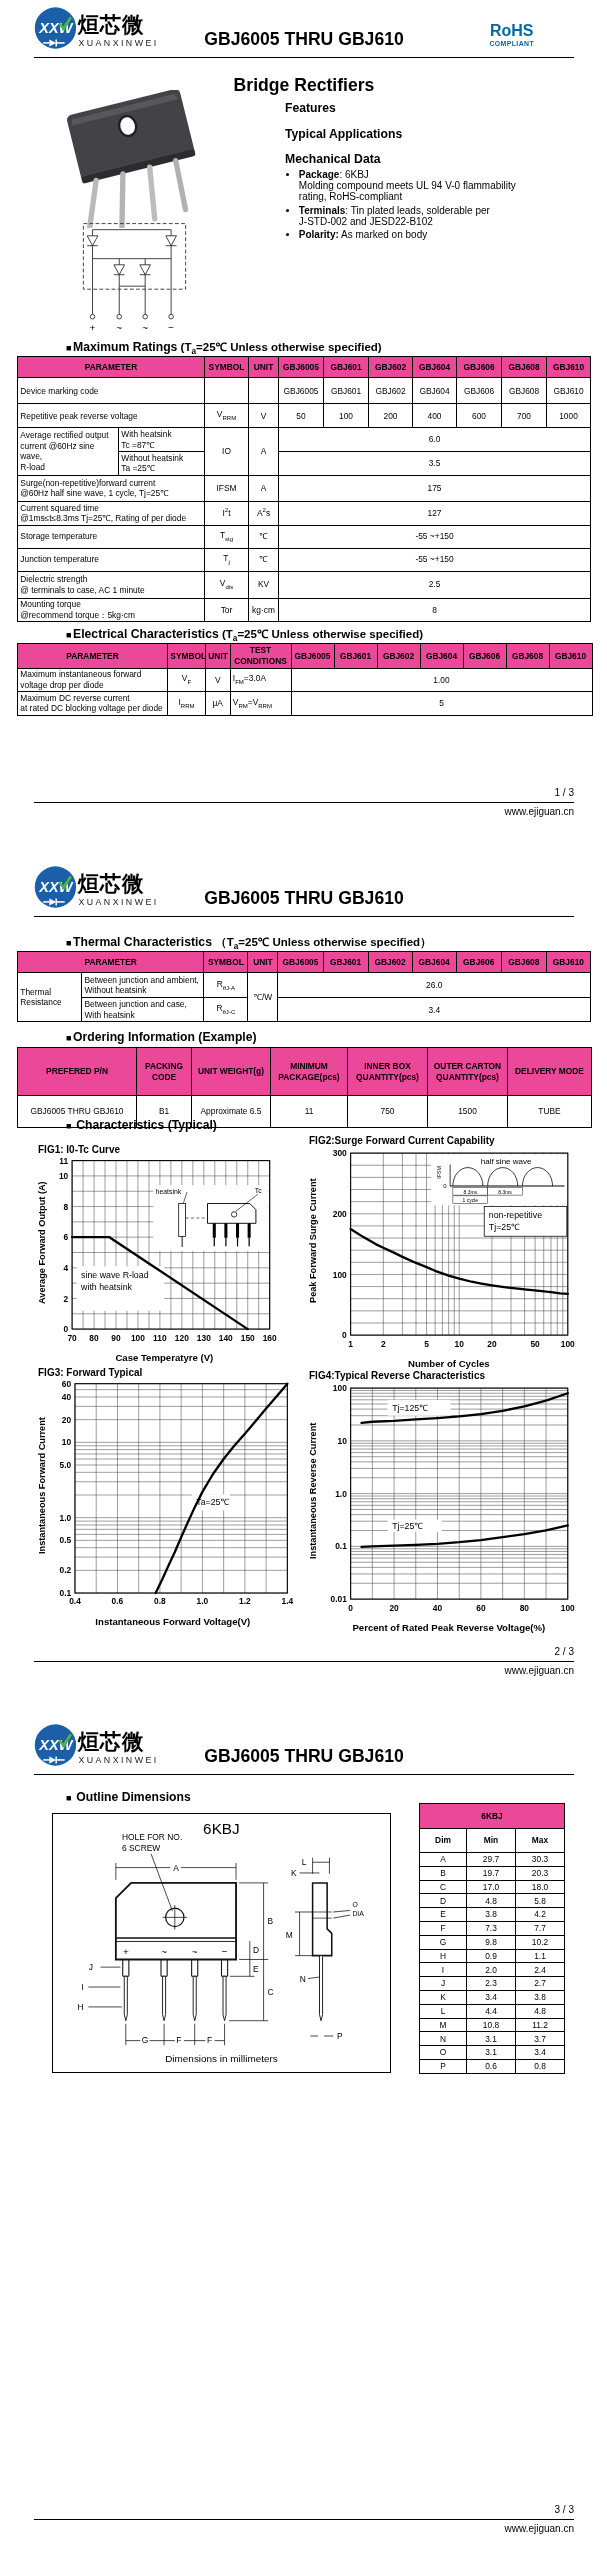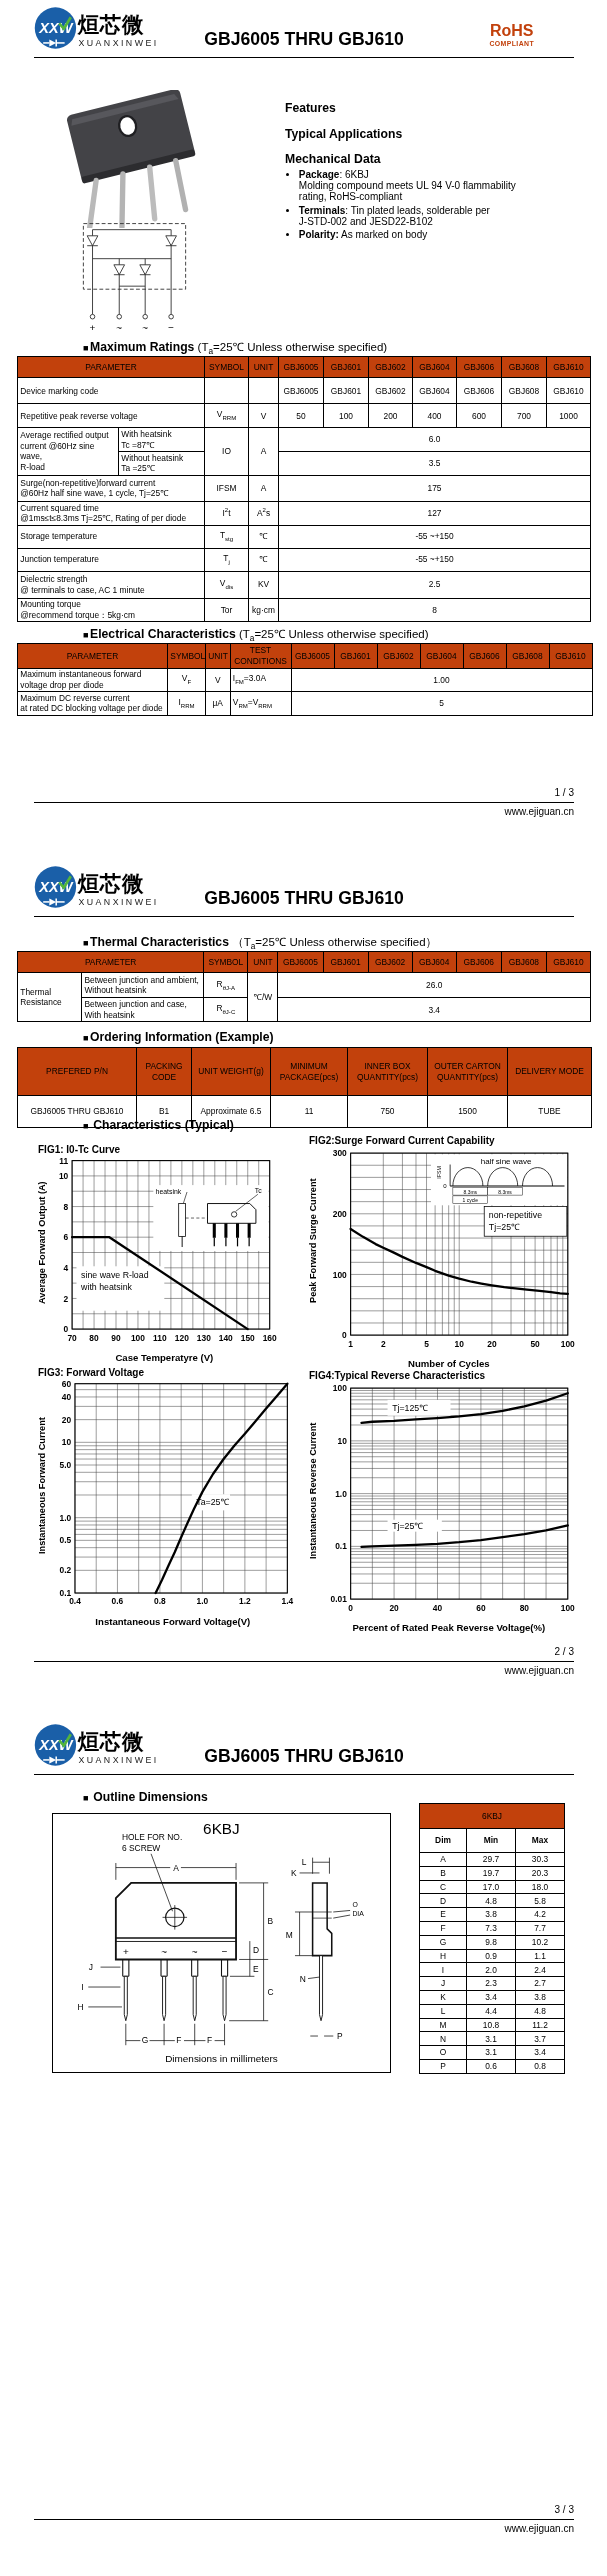--- a/index.html
+++ b/index.html
@@ -3,44 +3,44 @@
 <meta charset="utf-8">
 <style>
   html,body{margin:0;padding:0;background:#888;}
   .sheet{position:relative;width:608px;height:2576px;background:#fff;margin:0 auto;
          font-family:"Liberation Sans",sans-serif;color:#000;overflow:hidden;}
   .page{position:absolute;left:0;width:608px;height:859px;}
   
   .hdr{position:absolute;left:34px;right:34px;top:0;height:57px;border-bottom:1.5px solid #000;}
   .logo{position:absolute;left:0;top:4.6px;}
   .doc-title{position:absolute;left:50%;transform:translateX(-50%);top:29px;font-size:17.6px;font-weight:bold;white-space:nowrap;}
-  .rohs{position:absolute;right:40px;top:23px;text-align:center;color:#c2410c;line-height:1.05;}
+  .rohs{position:absolute;right:40px;top:23px;text-align:center;color:#0369a1;line-height:1.05;}
   .rohs-main{font-size:16px;font-weight:bold;}
   .rohs-sub{font-size:6.9px;font-weight:bold;letter-spacing:0.4px;}
   
   .ftr{position:absolute;left:34px;right:34px;top:787px;text-align:right;font-size:10px;}
   .ftr .rule{border-top:1.5px solid #000;margin-top:3.8px;}
   .ftr .site{margin-top:3.1px;}
   
   .h1{position:absolute;top:75px;left:0;width:100%;text-align:center;font-size:17.6px;font-weight:bold;}
   .rcol{position:absolute;left:285px;top:101px;width:300px;font-size:10px;}
   .rcol h3{font-size:12.2px;margin:0 0 3.1px 0;}
   .rcol ul{margin:1.5px 0 0 13.8px;padding:0;}
   .rcol li{margin:0 0 2.7px 0;}
   .blk{margin-top:11.5px;}
   .ind{margin-left:7.7px;line-height:1.55;}
   ul.mech{list-style:disc;}
   ul.mech .cont{margin-left:0px;}
   
-  .sec{position:absolute;left:83px;font-size:11.5px;white-space:nowrap;}
+  .sec{position:absolute;left:66px;font-size:11.5px;white-space:nowrap;font-weight:bold;}
   .sec b{font-size:12.2px;}
   .sq{font-size:9.2px;margin-right:1.5px;}
   table.t{position:absolute;border-collapse:collapse;table-layout:fixed;border:1.5px solid #000;background:#fff;}
   table.t td,table.t th{border:0.8px solid #000;font-size:8.4px;padding:0.8px 2.3px;text-align:center;vertical-align:middle;overflow:hidden;line-height:1.25;}
-  table.t th{background:#c2410c;font-weight:normal;}
+  table.t th{background:#ec4899;font-weight:bold;}
   table.t .pl{text-align:left;}
   sub{font-size:72%;}  sup{font-size:72%;}
   
   .fig{position:absolute;}
   .fig-title{text-align:left;font-size:10px;font-weight:bold;margin-bottom:0.8px;white-space:nowrap;}
   .fig-canvas{position:relative;margin-left:10.7px;}
   .ylab{position:absolute;left:-11.5px;width:10.7px;writing-mode:vertical-rl;transform:rotate(180deg);
         display:flex;align-items:center;justify-content:center;font-size:9.2px;font-weight:bold;white-space:nowrap;}
   .xlab{text-align:center;font-size:9.6px;font-weight:bold;margin-left:10.7px;}
   svg text{font-family:"Liberation Sans",sans-serif;}
@@ -66,20 +66,21 @@
         <text class="cjk" x="57" y="35" font-size="28" font-weight="bold" fill="#000000" letter-spacing="1">烜芯微</text>
         <text x="58" y="53" font-size="11.5" fill="#1a1a1a" letter-spacing="3.2">XUANXINWEI</text>
       </svg>
       <div class="doc-title">GBJ6005 THRU GBJ610</div>
       <div class="rohs">
         <div class="rohs-main">RoHS</div>
         <div class="rohs-sub">COMPLIANT</div>
       </div>
     </div>
 
+    <div class="h1">Bridge Rectifiers</div>
 
     <svg style="position:absolute;left:47px;top:90px" width="165" height="138" viewBox="0 0 215 180">
       <g transform="rotate(-14 105 80)">
         <rect x="38" y="16" width="152" height="90" rx="7" fill="#434347"></rect>
         <path d="M45 22 H182 L186 30 H42 Z" fill="#57575c"></path>
         <rect x="38" y="98" width="152" height="9" rx="3" fill="#2c2c2f"></rect>
         <ellipse cx="113" cy="48" rx="11" ry="13" fill="#ffffff" stroke="#1f1f22" stroke-width="3"></ellipse>
         <line x1="56" y1="107" x2="30" y2="172" stroke="#b9b9b9" stroke-width="7" stroke-linecap="round"></line>
         <line x1="92" y1="107" x2="74" y2="174" stroke="#b4b4b4" stroke-width="7" stroke-linecap="round"></line>
         <line x1="128" y1="107" x2="118" y2="174" stroke="#bcbcbc" stroke-width="7" stroke-linecap="round"></line>
@@ -611,21 +612,21 @@
             <text x="35" y="250" text-anchor="end" font-size="11" font-weight="bold">0</text>
             <text x="35" y="170.66666666666669" text-anchor="end" font-size="11" font-weight="bold">100</text>
             <text x="35" y="91.33333333333334" text-anchor="end" font-size="11" font-weight="bold">200</text>
             <text x="35" y="12" text-anchor="end" font-size="11" font-weight="bold">300</text>
           </svg>
       </div>
       <div class="xlab">Number of Cycles</div>
     </div>
 
     <div class="fig" id="fig3" style="left:38px;top:508px;width:259px">
-      <div class="fig-title">FIG3: Forward Voltage</div>
+      <div class="fig-title">FIG3: Forward Typical</div>
       <div class="fig-canvas">
         <div class="ylab" style="top:0;height:214px">Instantaneous Forward Current</div>
         <svg width="246" height="234" viewBox="0 0 322 306">
             <rect x="0" y="0" width="322" height="306" fill="#fff"></rect>
             <line x1="34" y1="6" x2="34" y2="280" stroke="#474747" stroke-width="0.7"></line>
             <line x1="61.8" y1="6" x2="61.8" y2="280" stroke="#474747" stroke-width="0.7"></line>
             <line x1="89.6" y1="6" x2="89.6" y2="280" stroke="#474747" stroke-width="0.7"></line>
             <line x1="117.39999999999999" y1="6" x2="117.39999999999999" y2="280" stroke="#474747" stroke-width="0.7"></line>
             <line x1="145.2" y1="6" x2="145.2" y2="280" stroke="#474747" stroke-width="0.7"></line>
             <line x1="172.99999999999997" y1="6" x2="172.99999999999997" y2="280" stroke="#474747" stroke-width="0.7"></line>

